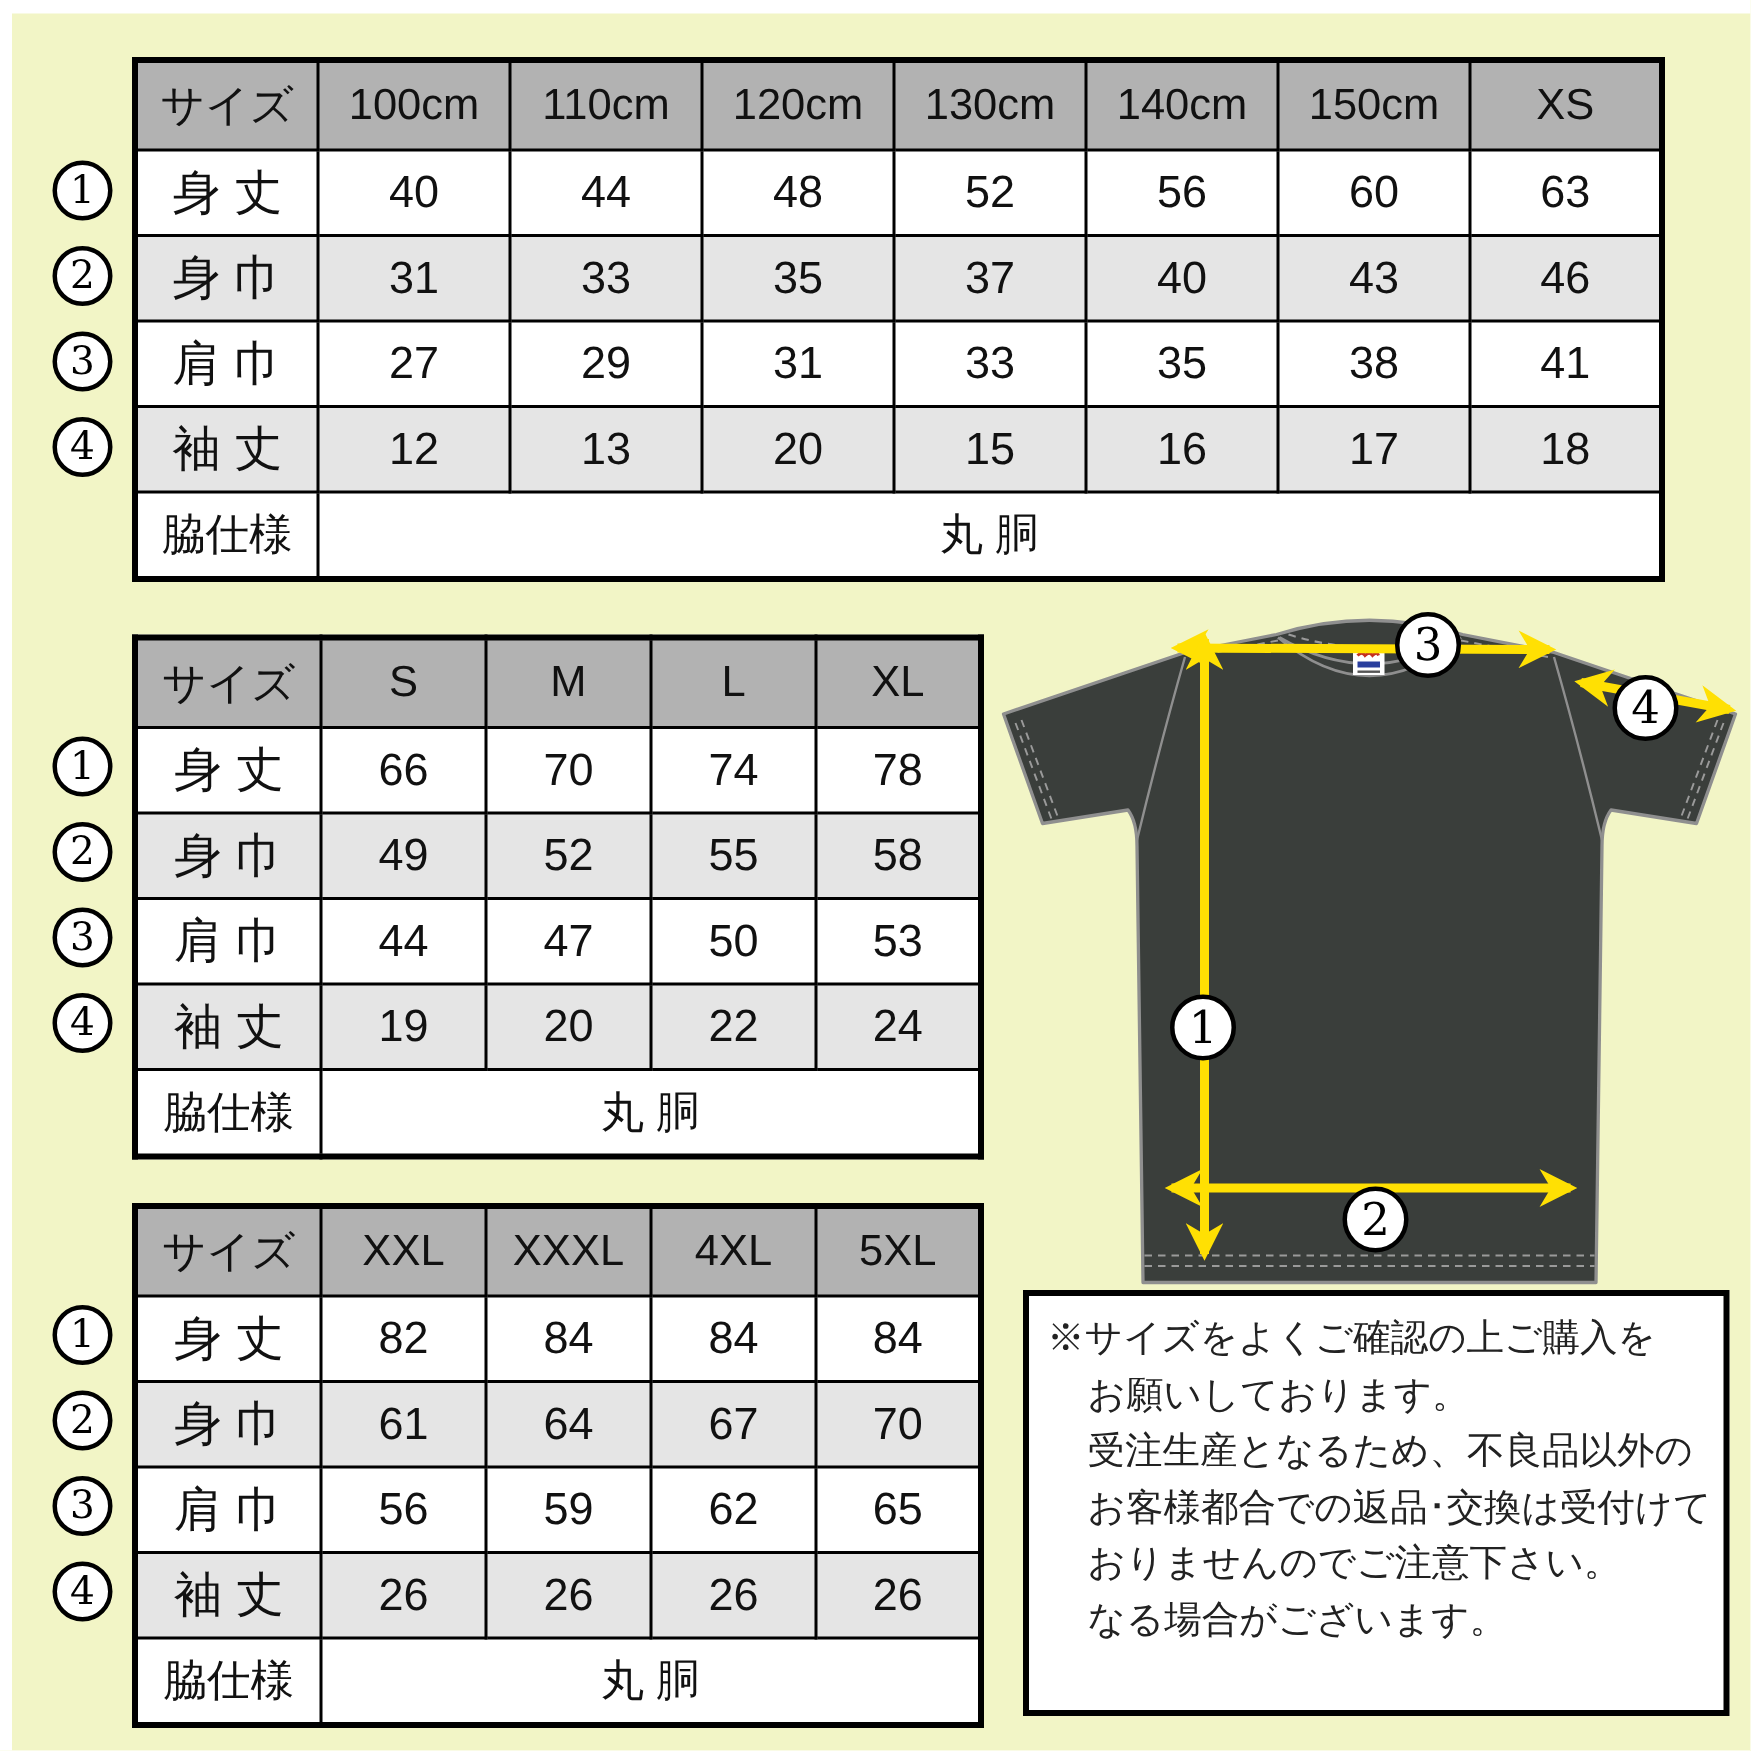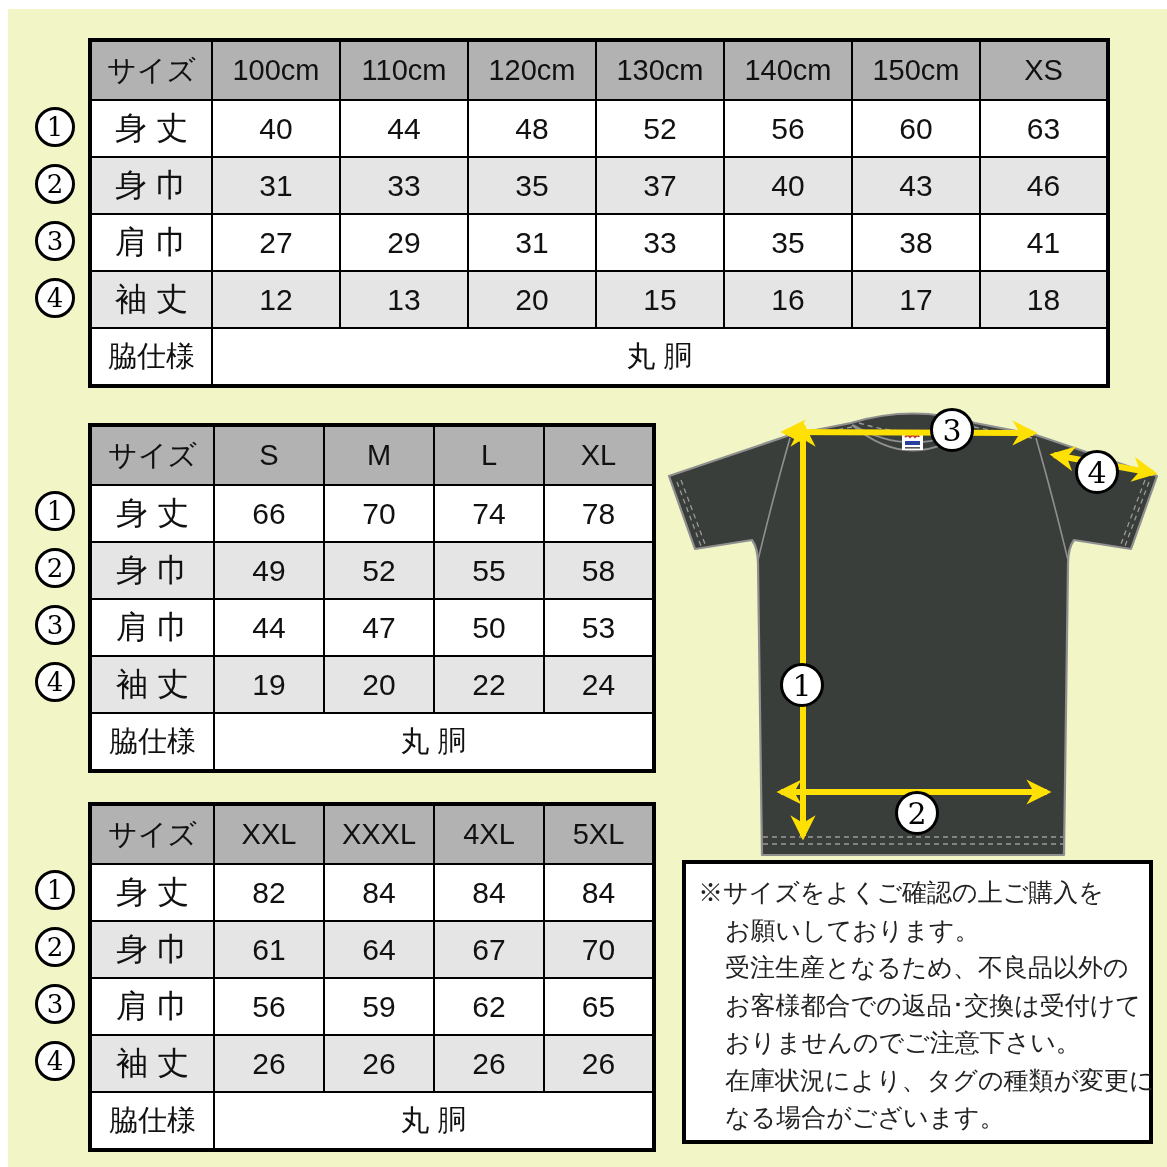--- a/index.html
+++ b/index.html
@@ -269,16 +269,15 @@
   <div class="circ big" style="left:1075px;top:450px">4</div>
   <div class="circ big" style="left:780px;top:663px">1</div>
   <div class="circ big" style="left:895px;top:791px">2</div>
 
   <div class="note">
     <div class="line">※サイズをよくご確認の上ご購入を</div>
     <div class="line indent">お願いしております。</div>
     <div class="line indent">受注生産となるため、不良品以外の</div>
     <div class="line indent">お客様都合での返品･交換は受付けて</div>
     <div class="line indent">おりませんのでご注意下さい。</div>
-    <div class="line indent">在庫状況により、タグの種類が変更に</div>
     <div class="line indent">なる場合がございます。</div>
   </div>
 </div>
 
 </body></html>

